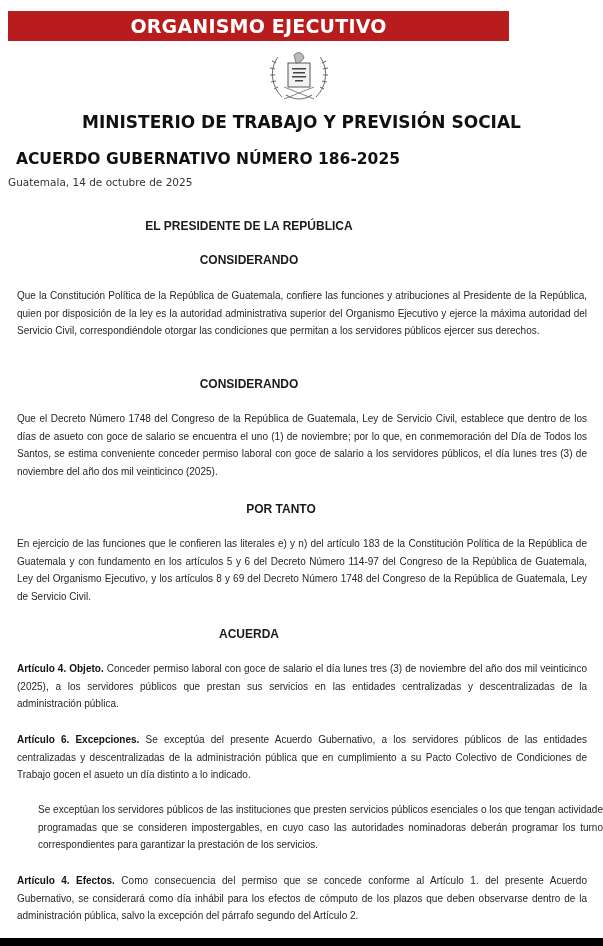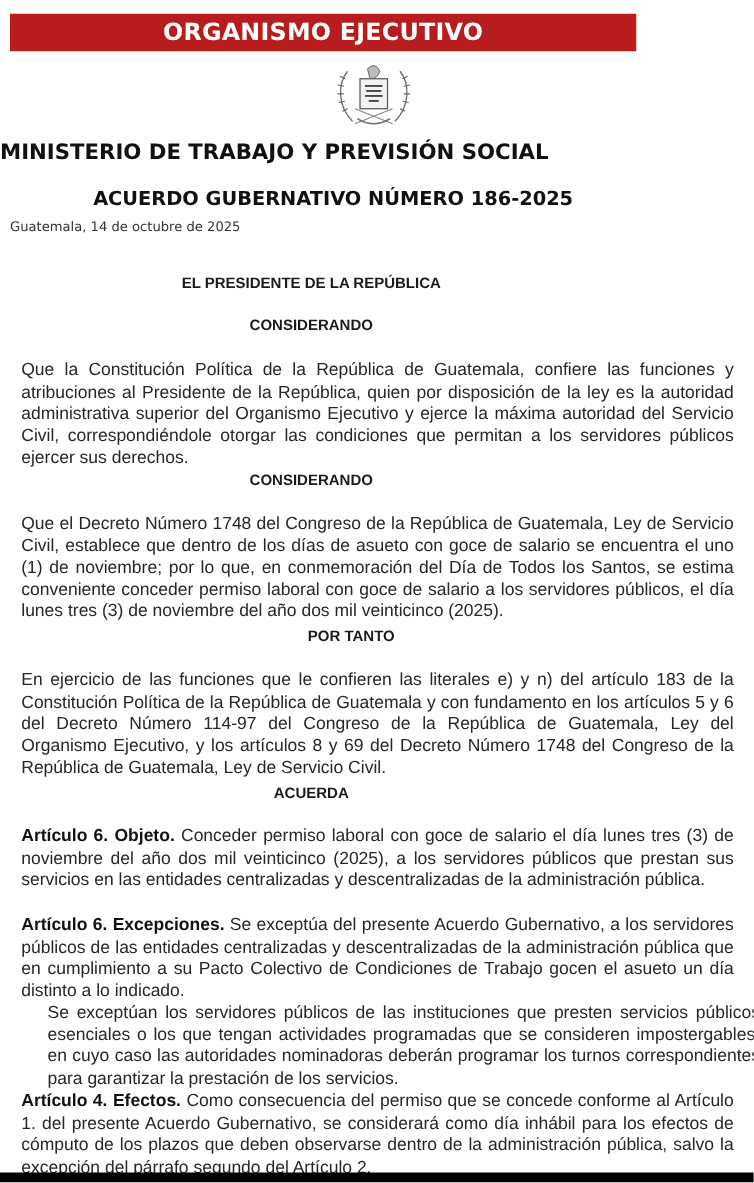--- a/index.html
+++ b/index.html
@@ -9,37 +9,37 @@
   }
   .banner {
     position: absolute; left: 8px; top: 11px; width: 499px; height: 30px;
     background: #b91c1c; color: #ffffff; text-align: center;
     font-family: "DejaVu Sans", sans-serif; font-weight: bold; font-size: 19px; line-height: 30px;
     letter-spacing: 0.2px; width: 500px;
   }
   .banner { left: 8px; right: 96px; width: auto; }
   .seal { position: absolute; left: 264px; top: 47px; width: 70px; height: 60px; }
   .ministry {
-    position: absolute; left: 0; width: 603px; top: 112px; 
+    position: absolute; left: 0; width: 603px; top: 112px; text-align: center;
     font-family: "DejaVu Sans", sans-serif; font-weight: bold; font-size: 17px; color: #111;
   }
   .acuerdo-num {
-    position: absolute; left: 0; width: 533px; top: 150px; text-align: center;
-    font-family: "DejaVu Sans", sans-serif; font-weight: bold; font-size: 15.5px; color: #111;
+    position: absolute; left: 0; width: 533px; top: 150px; text-align: left;
+    font-family: "DejaVu Sans", sans-serif; font-weight: bold; font-size: 15.5px; color: #111; padding-left: 16px;
   }
   .date {
     position: absolute; left: 8px; top: 176px;
     font-family: "DejaVu Sans", sans-serif; font-size: 10.5px; color: #333;
   }
   .heading {
     position: absolute; left: 0; width: 498px; text-align: center;
     font-weight: bold; font-size: 12px; color: #1a1a1a;
   }
   .para {
-    position: absolute; left: 17px; width: 570px; font-size: 14px; line-height: 17.5px;
+    position: absolute; left: 17px; width: 570px; font-size: 10px; line-height: 17.5px;
     text-align: justify; color: #262626;
   }
   .para b { color: #111; }
   .bottom-bar { position: absolute; left: 0; bottom: 0; width: 603px; height: 8px; background: #000; }
 </style>
 </head>
 <body>
 
 <div class="banner" style="left:8px; width:501px; right:auto;">ORGANISMO EJECUTIVO</div>
 
@@ -73,21 +73,21 @@
 <div class="para" style="top:287px;">Que la Constitución Política de la República de Guatemala, confiere las funciones y atribuciones al Presidente de la República, quien por disposición de la ley es la autoridad administrativa superior del Organismo Ejecutivo y ejerce la máxima autoridad del Servicio Civil, correspondiéndole otorgar las condiciones que permitan a los servidores públicos ejercer sus derechos.</div>
 
 <div class="heading" style="top:377px;">CONSIDERANDO</div>
 <div class="para" style="top:410px;">Que el Decreto Número 1748 del Congreso de la República de Guatemala, Ley de Servicio Civil, establece que dentro de los días de asueto con goce de salario se encuentra el uno (1) de noviembre; por lo que, en conmemoración del Día de Todos los Santos, se estima conveniente conceder permiso laboral con goce de salario a los servidores públicos, el día lunes tres (3) de noviembre del año dos mil veinticinco (2025).</div>
 
 <div class="heading" style="top:502px;padding-left:32px;">POR TANTO</div>
 <div class="para" style="top:535px;">En ejercicio de las funciones que le confieren las literales e) y n) del artículo 183 de la Constitución Política de la República de Guatemala y con fundamento en los artículos 5 y 6 del Decreto Número 114-97 del Congreso de la República de Guatemala, Ley del Organismo Ejecutivo, y los artículos 8 y 69 del Decreto Número 1748 del Congreso de la República de Guatemala, Ley de Servicio Civil.</div>
 
 <div class="heading" style="top:627px;">ACUERDA</div>
 
-<div class="para" style="top:660px;"><b>Artículo 6. Objeto.</b><span> Conceder permiso laboral con goce de salario el día lunes tres (3) de noviembre del año dos mil veinticinco (2025), a los servidores públicos que prestan sus servicios en las entidades centralizadas y descentralizadas de la administración pública.</span></div>
+<div class="para" style="top:660px;"><b>Artículo 4. Objeto.</b><span> Conceder permiso laboral con goce de salario el día lunes tres (3) de noviembre del año dos mil veinticinco (2025), a los servidores públicos que prestan sus servicios en las entidades centralizadas y descentralizadas de la administración pública.</span></div>
 
 <div class="para" style="top:731px;"><b>Artículo 6. Excepciones.</b><span> Se exceptúa del presente Acuerdo Gubernativo, a los servidores públicos de las entidades centralizadas y descentralizadas de la administración pública que en cumplimiento a su Pacto Colectivo de Condiciones de Trabajo gocen el asueto un día distinto a lo indicado.</span></div>
 
 <div class="para" style="top:801px;margin-left:21px;"><span>Se exceptúan los servidores públicos de las instituciones que presten servicios públicos esenciales o los que tengan actividades programadas que se consideren impostergables, en cuyo caso las autoridades nominadoras deberán programar los turnos correspondientes para garantizar la prestación de los servicios.</span></div>
 
 <div class="para" style="top:872px;"><b>Artículo 4. Efectos.</b><span> Como consecuencia del permiso que se concede conforme al Artículo 1. del presente Acuerdo Gubernativo, se considerará como día inhábil para los efectos de cómputo de los plazos que deben observarse dentro de la administración pública, salvo la excepción del párrafo segundo del Artículo 2.</span></div>
 
 <div class="bottom-bar"></div>
 
 </body></html>

